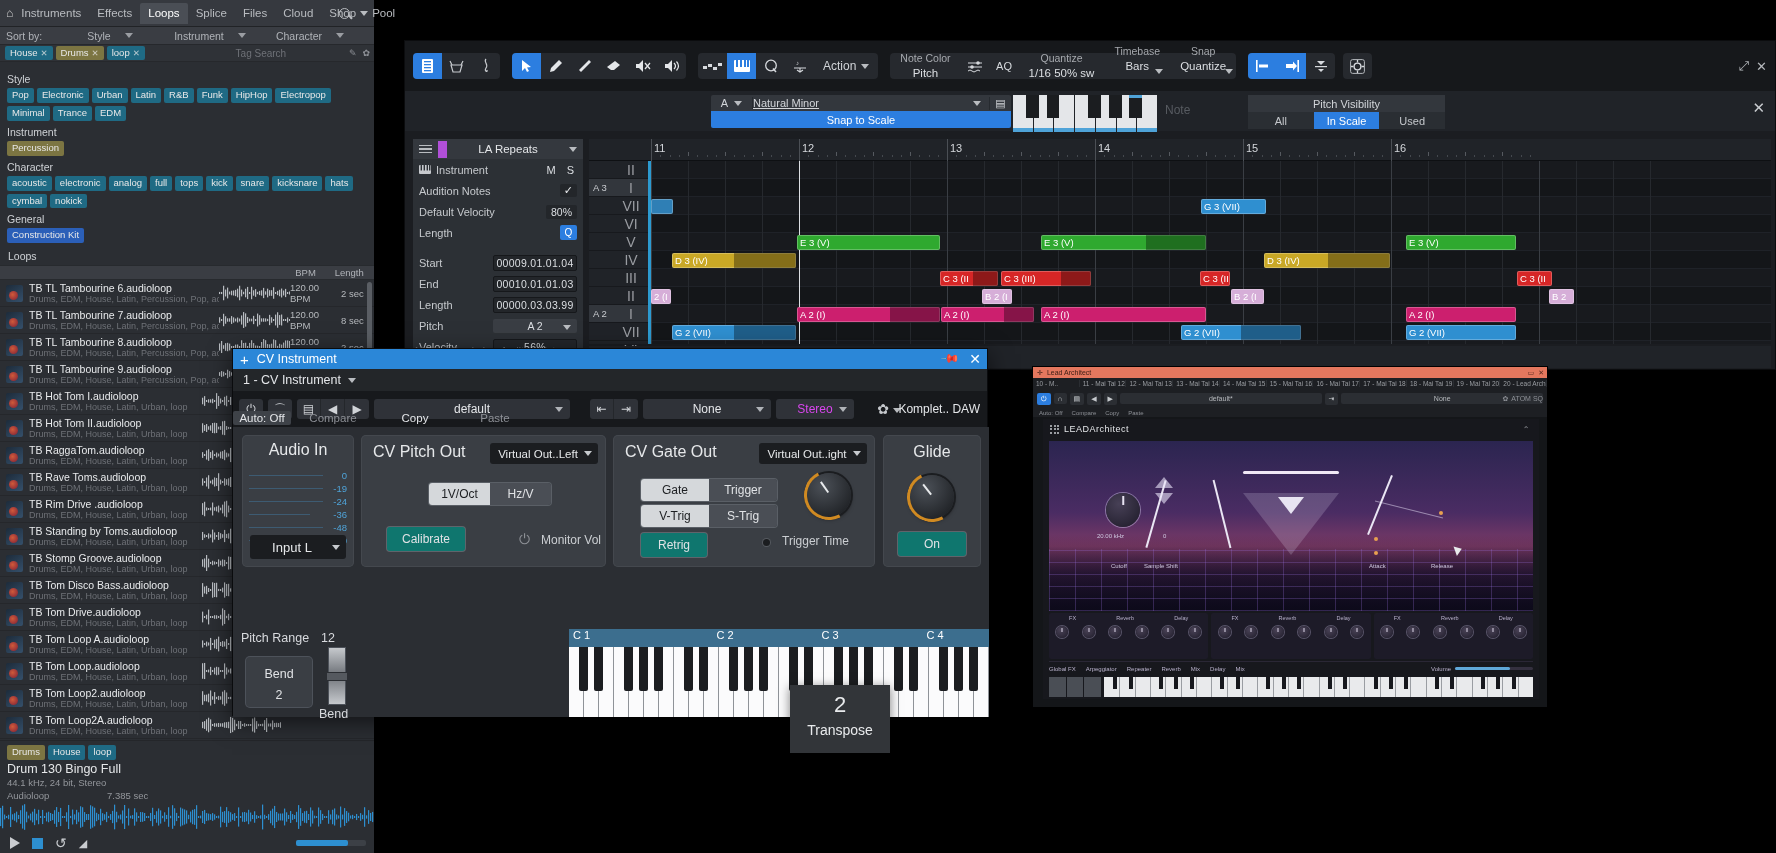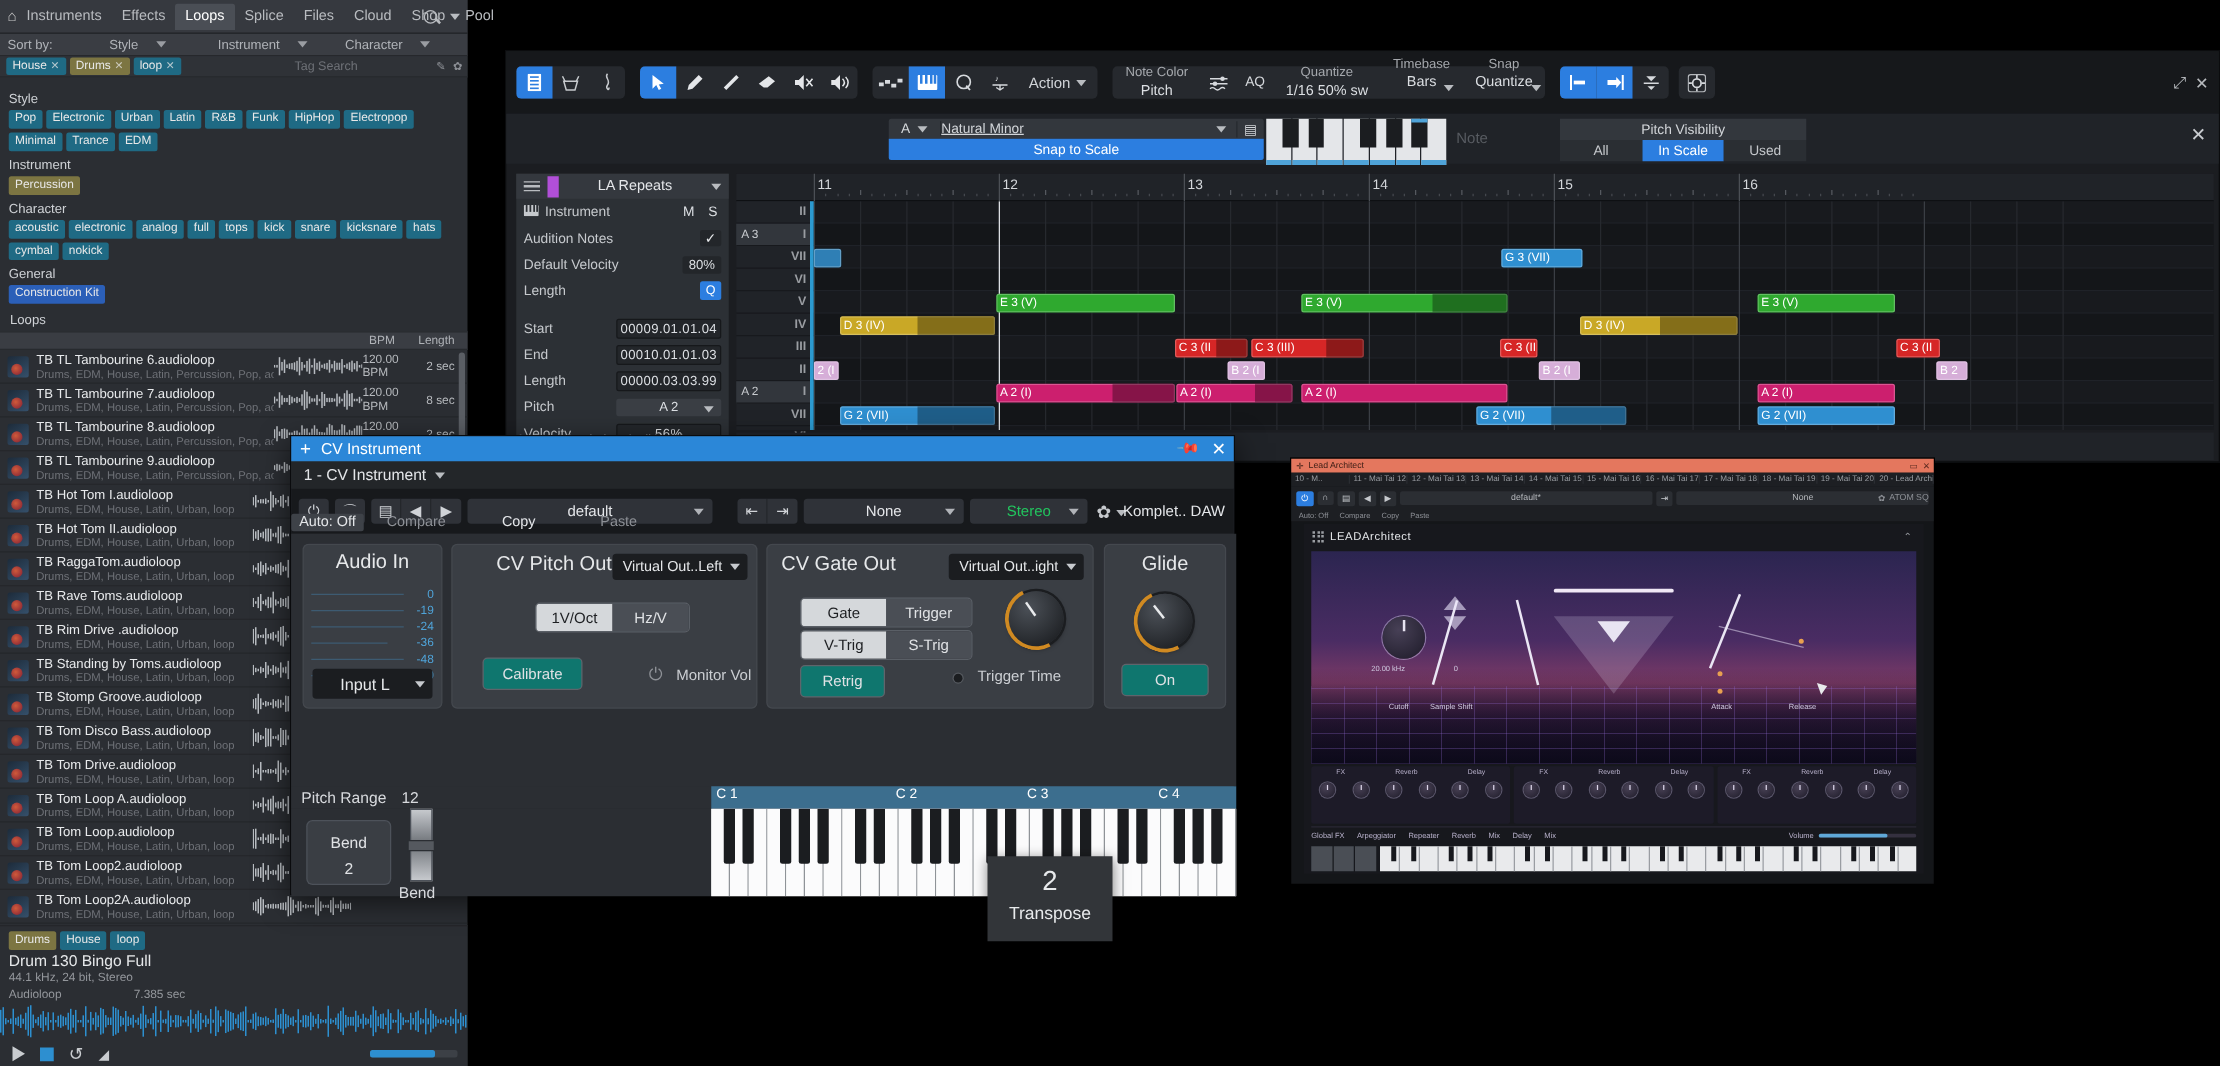--- a/index.html
+++ b/index.html
@@ -126,21 +126,21 @@
   
   #roll { position:absolute; left:184px; top:98px; right:4px; bottom:25px; background:#181a1e; }
   #ruler { height:22px; background:#202328; position:relative; border-bottom:1px solid #0e1013;}
   .barnum { position:absolute; top:3px; font-size:11px; color:#d4d7db; transform:translateX(3px);}
   .barline { position:absolute; top:0; width:1px; height:22px; background:#4b4f55;}
   .subtick { position:absolute; top:13px; width:1px; height:4px; background:#55595f;}
   .subdot { position:absolute; top:16px; width:1px; height:2px; background:#44484e;}
   #keylabels { position:absolute; left:0; top:22px; width:60px; bottom:0; background:#202328; }
   .krow { height:18px; border-bottom:1px solid #17191d; display:flex; align-items:center; }
   .krow .oct { font-size:9.5px; color:#c8cbcf; padding-left:4px; width:28px;}
-  .krow .deg { flex:1; text-align:right; font-size:10px; color:#9a9da2; padding-right:4px;font-weight:bold;}
+  .krow .deg { flex:1; text-align:center; font-size:14px; color:#9a9da2; padding-right:4px;}
   .krow.hl { background:#32363c; }
   #keyedge { position:absolute; left:59px; top:22px; width:3px; bottom:0; background:#2c9ad0;}
   #grid { position:absolute; left:62px; top:22px; right:0; bottom:0; overflow:hidden; }
   .grow { position:absolute; left:0; right:0; height:18px; border-bottom:1px solid #1f2228;}
   .grow.dark { background:#141619; }
   .gvline { position:absolute; top:0; bottom:0; width:1px; background:#26292e;}
   .gbar { position:absolute; top:0; bottom:0; width:1px; background:#3a3e44;}
   .playhead { position:absolute; top:0; bottom:0; width:1px; background:#dcdfe3;}
   .note { position:absolute; height:15px; border-radius:2px; font-size:9.5px; color:#fff; line-height:15px; padding-left:3px; white-space:nowrap; overflow:hidden; box-shadow:inset 0 0 0 1px rgba(255,255,255,.25);}
   .note .tail { position:absolute; right:0; top:0; bottom:0; background:rgba(0,0,0,.34); }
@@ -214,21 +214,21 @@
   #cvSel { height:22px; background:#232629; display:flex; align-items:center; gap:7px; padding:0 10px; }
   #cvSel .t { font-size:12.5px; color:#e4e6e9; }
   #cvHdr { height:36px; background:#17191c; display:flex; align-items:center; padding:0 6px; gap:5px; position:relative;}
   .hbtn { height:20px; min-width:24px; background:#2f3238; border-radius:3px; display:flex; align-items:center; justify-content:center; color:#d0d3d7; font-size:12px; padding:0 5px;}
   .hgroup { display:flex; background:#2f3238; border-radius:3px; overflow:hidden;}
   .hgroup .hbtn { border-radius:0; background:transparent; border-right:1px solid #24272b;}
   .presetBox { width:196px; height:20px; background:#2f3238; border-radius:3px; display:flex; align-items:center; justify-content:center; position:relative; font-size:12px; color:#e4e6e9;}
   .presetBox .caretd{ position:absolute; right:7px; border-top-color:#b0b3b8;}
   .noneBox { width:128px; height:20px; background:#2f3238; border-radius:3px; display:flex; align-items:center; justify-content:center; position:relative; font-size:12px; color:#e4e6e9;}
   .noneBox .caretd{ position:absolute; right:7px; border-top-color:#b0b3b8;}
-  .stereoBox { width:94px; height:20px; background:#2f3238; border-radius:3px; display:flex; align-items:center; justify-content:center; position:relative; font-size:12px; color:#22c55e;}
+  .stereoBox { width:78px; height:20px; background:#2f3238; border-radius:3px; display:flex; align-items:center; justify-content:center; position:relative; font-size:12px; color:#d946ef;}
   .stereoBox .caretd{ position:absolute; right:7px; border-top-color:#b0b3b8;}
   #cvHdr2 { position:absolute; left:0; top:18px; height:18px; display:flex; align-items:center; font-size:11.5px; }
   .hb2 { padding:1px 0; text-align:center; color:#8d9096;}
   .hb2.lit { background:#3e4248; color:#e4e6e9; border-radius:2px;}
   .hb2.on { color:#e4e6e9; }
   #cvHdr .gear { position:absolute; right:98px; color:#c6c9cd; font-size:14px;}
   #cvHdr .kdaw { position:absolute; right:7px; font-size:12px; color:#e4e6e9;}
 
   #cvBody { position:absolute; left:0; top:78px; width:756px; height:202px; background:#2b2e33;}
   .panel { position:absolute; background:#3a3e44; border-radius:5px; box-shadow:inset 0 0 0 1px #44484e; }
@@ -2308,21 +2308,21 @@
             <div class="meterLbl" style="width:20px">-60</div>
           </div>
         </div>
       <div class="dark-drop" style="position:absolute;left:8px;right:8px;bottom:8px;height:24px;font-size:13px;">
         <span>Input L</span>
           <span class="caretd"></span>
       </div>
     </div>
 
     <div class="panel" style="left:128px;top:8px;width:245px;height:132px;">
-      <div class="ph" style="position:absolute;left:12px;top:8px;margin-left:24px;">CV Pitch Out</div>
+      <div class="ph" style="position:absolute;left:12px;top:8px;">CV Pitch Out</div>
       <div class="dark-drop" style="position:absolute;right:8px;top:8px;width:108px;">
         <span style="font-size:11.5px">Virtual Out..Left</span>
           <span class="caretd"></span>
       </div>
       <div class="seg" style="position:absolute;left:68px;top:48px;width:122px;">
         <div class="on">1V/Oct</div>
         <div>Hz/V</div>
       </div>
       <div class="btn3d" style="position:absolute;left:26px;top:92px;width:78px;">Calibrate</div>
       <div style="position:absolute;left:158px;top:96px;color:#8d9096;font-size:14px;">⏻</div>

